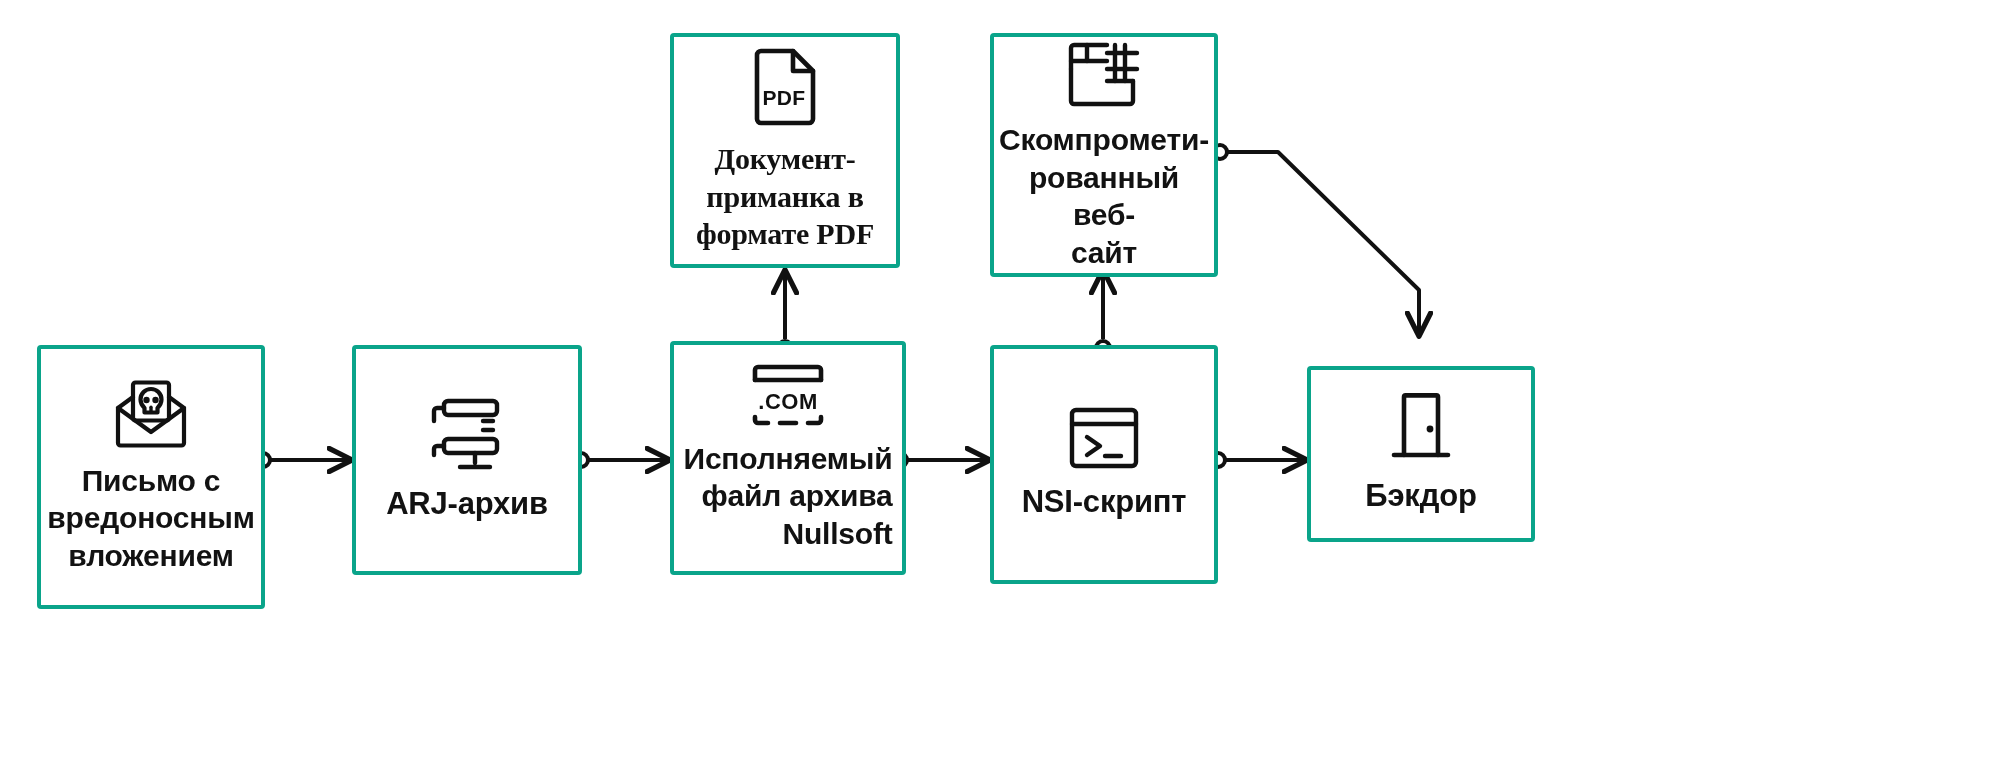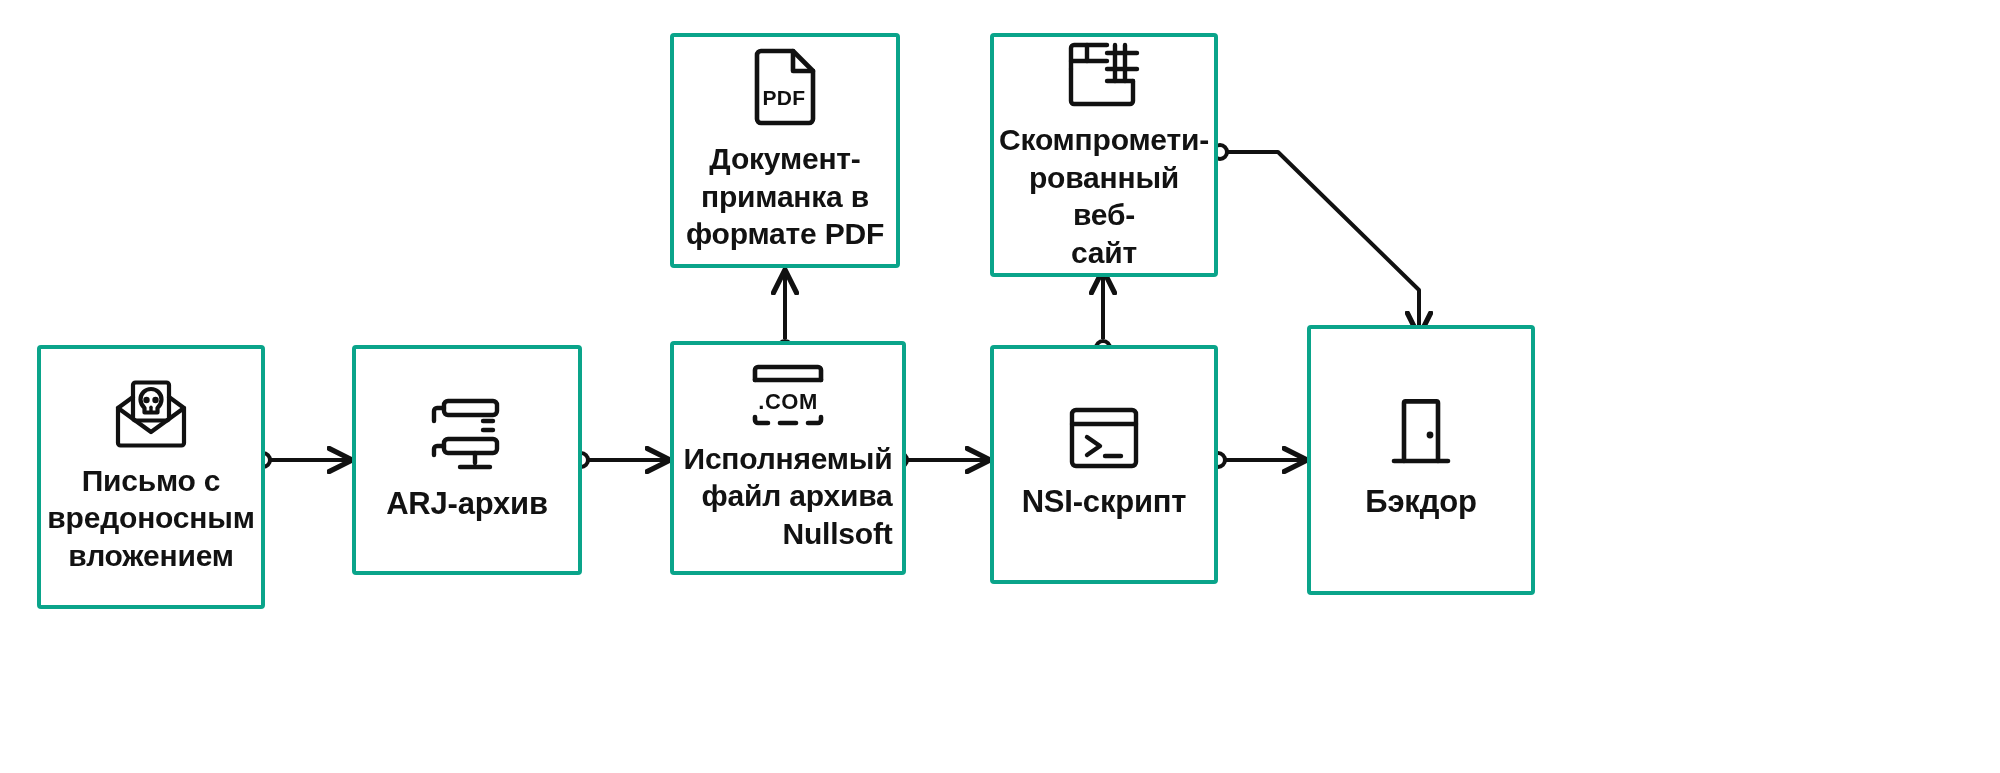--- a/index.html
+++ b/index.html
@@ -52,27 +52,27 @@
     font-size: 31px;
     line-height: 1.25;
     letter-spacing: -0.2px;
     white-space: pre-line;
   }
   
   #node-email      { left: 37px;   top: 345px; width: 228px; height: 264px; }
   #node-arj        { left: 352px;  top: 345px; width: 230px; height: 230px; }
   #node-nsis-exe   { left: 670px;  top: 341px; width: 236px; height: 234px; }
   #node-nsi-script { left: 990px;  top: 345px; width: 228px; height: 239px; }
-  #node-backdoor   { left: 1307px; top: 325px; width: 228px; height: 270px; align-items: center; }
+  #node-backdoor   { left: 1307px; top: 366px; width: 228px; height: 176px; align-items: center; }
   
   #node-pdf        { left: 670px;  top: 33px;  width: 230px; height: 235px; }
   #node-website    { left: 990px;  top: 33px;  width: 228px; height: 244px; }
 
   #node-email .node-label   { font-size: 30px; }
-  #node-pdf .node-label     { font-size: 30px; }
+  #node-pdf .node-label     { font-size: 30px; font-family: Liberation Serif, serif; }
   #node-website .node-label { font-size: 30px; }
   #node-nsis-exe .node-label{ font-size: 30px; text-align: right; }
 </style>
 </head>
 <body>
 
 <div id="stage">
 
   <svg id="edges" viewBox="0 0 2000 773" width="2000" height="773" xmlns="http://www.w3.org/2000/svg">
     <defs>

